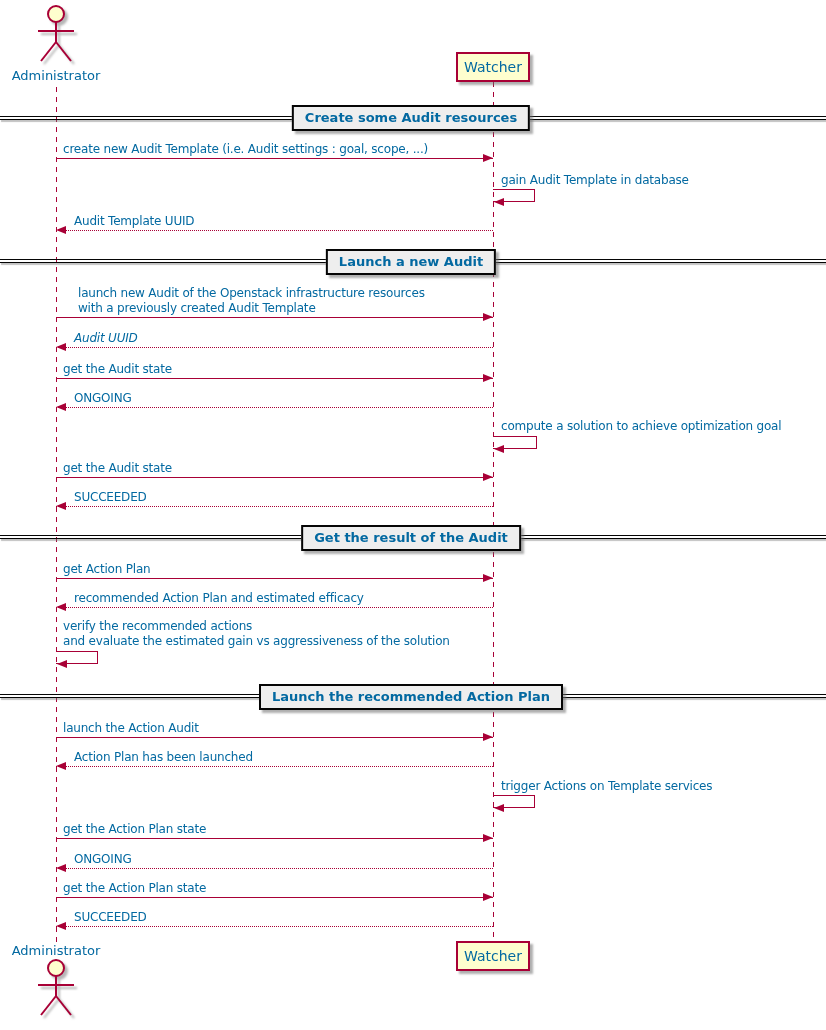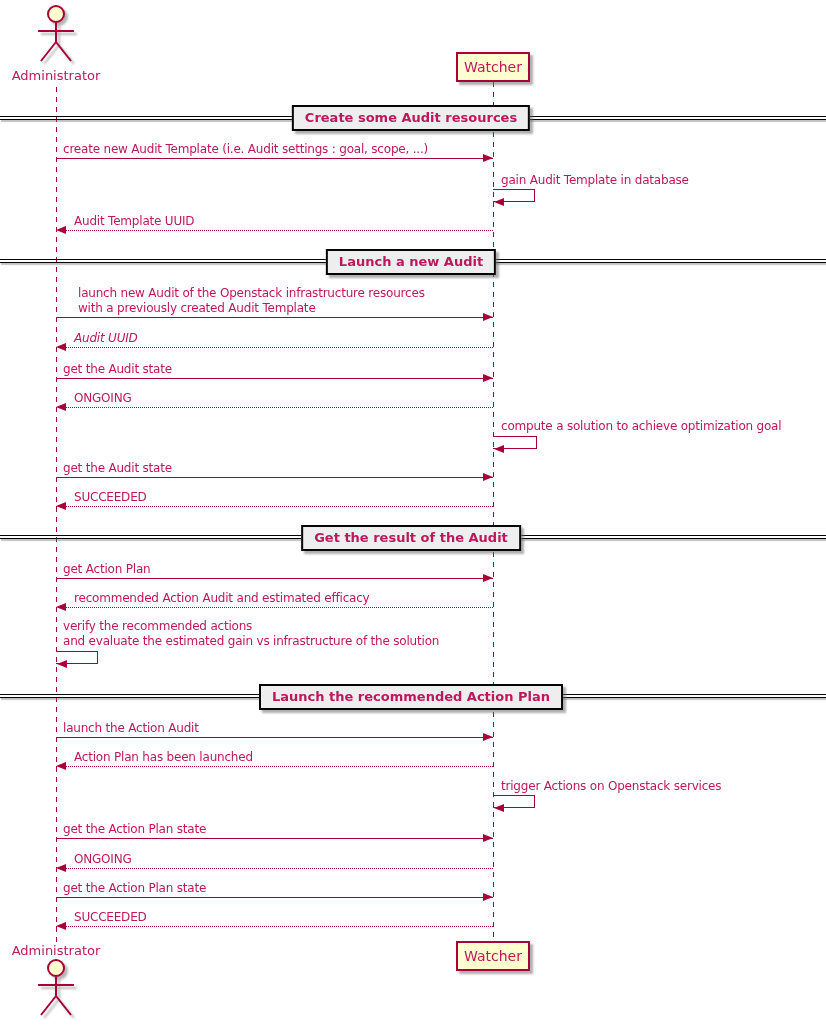--- a/index.html
+++ b/index.html
@@ -1,19 +1,19 @@
 <!DOCTYPE html>
 <html><head>
 <meta charset="utf-8">
 <style>
   * { margin:0; padding:0; box-sizing:border-box; }
   html,body { background:#ffffff; }
   .canvas {
     position:relative; width:826px; height:1030px; background:#ffffff;
-    font-family:"DejaVu Sans", sans-serif; color:#be185d; overflow:hidden;padding-left:15px;
+    font-family:"DejaVu Sans", sans-serif; color:#0369a1; overflow:hidden;padding-left:15px;
   }
   
   .lifeline {
     position:absolute; width:1px;
     background:repeating-linear-gradient(to bottom, #A80036 0 5px, transparent 5px 10px);
   }
   
   .participant-box {
     position:absolute; width:74px; height:30px;
     background:#FEFECE; border:2px solid #A80036;
@@ -145,28 +145,28 @@
     <div class="divider-box" style="top:525px;">Get the result of the Audit</div>
   </div>
 
   <div>
     <div class="msg-label" style="left:63px; top:562px;">get Action Plan</div>
     <div class="line" style="left:56px; top:578px; width:437px;"></div>
     <div class="head right" style="left:483px; top:574px;"></div>
   </div>
 
   <div>
-    <div class="msg-label" style="left:74px; top:591px;">recommended Action Audit and estimated efficacy</div>
+    <div class="msg-label" style="left:74px; top:591px;">recommended Action Plan and estimated efficacy</div>
     <div class="line dotted" style="left:56px; top:607px; width:437px;"></div>
     <div class="head left" style="left:56px; top:603px;"></div>
   </div>
 
   <div>
     <div class="msg-label" style="left:63px; top:619px;">verify the recommended actions
-and evaluate the estimated gain vs infrastructure of the solution</div>
+and evaluate the estimated gain vs aggressiveness of the solution</div>
     <div class="self-loop" style="left:56px; top:651px; width:42px; height:13px;"></div>
     <div class="head left" style="left:57px; top:660px;"></div>
   </div>
 
   <div>
     <div class="divider-lines" style="top:694px;"></div>
     <div class="divider-box" style="top:684px;">Launch the recommended Action Plan</div>
   </div>
 
   <div>
@@ -175,21 +175,21 @@
     <div class="head right" style="left:483px; top:733px;"></div>
   </div>
 
   <div>
     <div class="msg-label" style="left:74px; top:750px;">Action Plan has been launched</div>
     <div class="line dotted" style="left:56px; top:766px; width:437px;"></div>
     <div class="head left" style="left:56px; top:762px;"></div>
   </div>
 
   <div>
-    <div class="msg-label" style="left:501px; top:779px;">trigger Actions on Openstack services</div>
+    <div class="msg-label" style="left:501px; top:779px;">trigger Actions on Template services</div>
     <div class="self-loop" style="left:493px; top:795px; width:42px; height:13px;"></div>
     <div class="head left" style="left:494px; top:804px;"></div>
   </div>
 
   <div>
     <div class="msg-label" style="left:63px; top:822px;">get the Action Plan state</div>
     <div class="line" style="left:56px; top:838px; width:437px;"></div>
     <div class="head right" style="left:483px; top:834px;"></div>
   </div>
 

